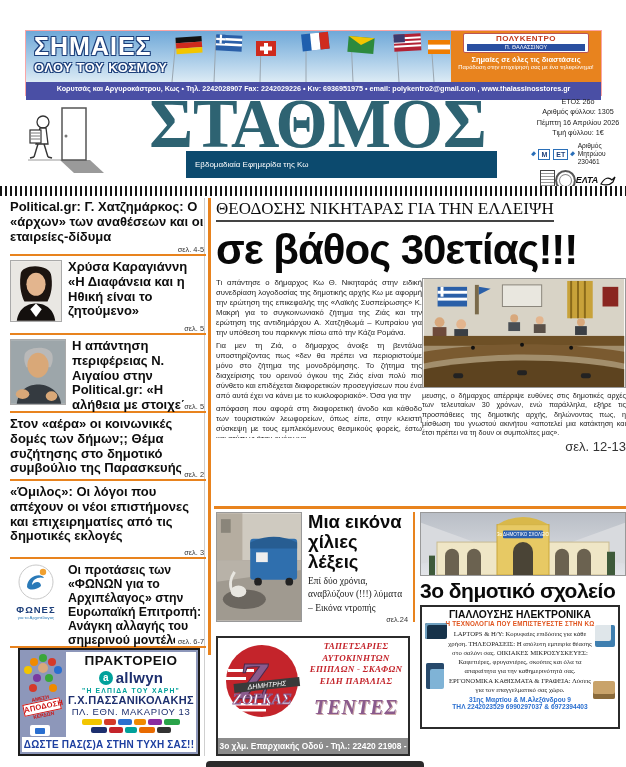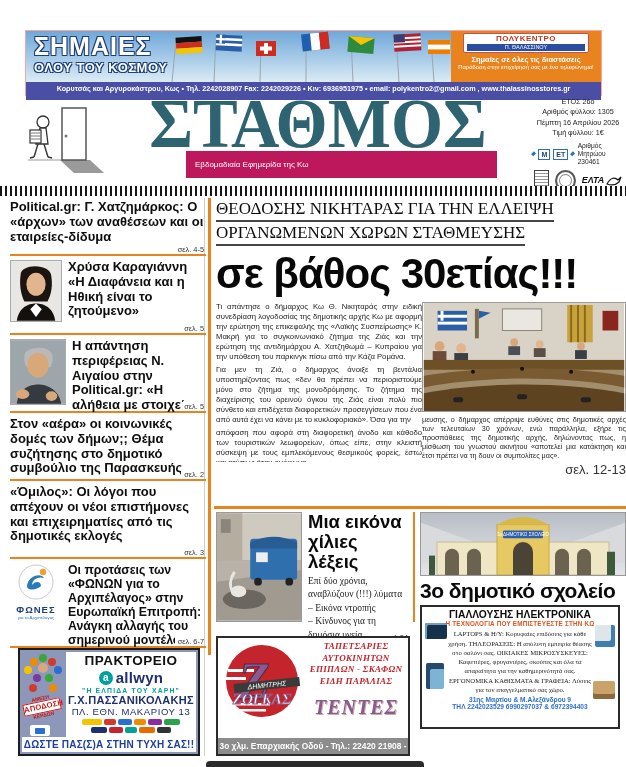--- a/index.html
+++ b/index.html
@@ -21,30 +21,30 @@
   .store-l2{background:#2a4fa0;color:#fff;font-size:5.5px;line-height:1.3;margin:1px 3px 0;}
   .tag1{font-size:7.5px;font-weight:bold;margin-top:3px;line-height:1.1;}
   .tag2{font-size:5.8px;line-height:1.2;}
   .banner-bar{height:18px;background:#4a4fa5;color:#fff;font-size:7.2px;line-height:13px;text-align:center;white-space:nowrap;font-weight:bold;}
 
   
   .m-cartoon{position:absolute;left:26px;top:100px;}
   .m-title{position:absolute;left:104px;top:92px;width:428px;text-align:center;
       font-family:"Liberation Serif",serif;font-weight:bold;font-size:67px;line-height:62px;
       color:#2e6372;transform:scaleY(1.04);letter-spacing:0px;}
-  .m-bar{position:absolute;left:186px;top:151px;width:311px;height:27px;background:#be185d;color:#fff;
+  .m-bar{position:absolute;left:186px;top:151px;width:311px;height:27px;background:#0c4a6e;color:#fff;
       display:flex;align-items:center;justify-content:space-between;padding:0 9px;box-sizing:border-box;}
   .m-bar .sub{font-size:8px;}
   .m-bar .slog{font-size:19px;font-weight:bold;letter-spacing:.3px;}
   .m-info{position:absolute;left:532px;top:97px;width:92px;font-size:7.2px;line-height:1.45;text-align:center;color:#222;}
   .m-reg{display:flex;align-items:center;gap:3px;justify-content:center;margin-top:3px;}
   .bx{display:inline-block;border:1px solid #2a6fb8;color:#1d3f7a;font-weight:bold;font-size:7px;padding:1px 2px;line-height:1;background:#fff;}
   .diam{width:4px;height:4px;background:#2a6fb8;transform:rotate(45deg);display:inline-block;}
   .m-reg-txt{font-size:6.6px;text-align:left;line-height:1.25;}
-  .m-stamps{display:flex;align-items:center;gap:6px;justify-content:center;margin-top:4px;}
+  .m-stamps{display:flex;align-items:center;justify-content:center;margin-top:4px;}
   .stamp1{width:13px;height:19px;border:1px solid #444;background:repeating-linear-gradient(180deg,#fff 0 2px,#999 2px 3px);}
   .stamp2{width:17px;height:17px;border:2px solid #555;border-radius:50%;box-shadow:inset 0 0 0 2px #fff,inset 0 0 0 3px #888;}
   .elta-wrap{display:flex;align-items:center;gap:2px;}
   .elta{font-size:9px;font-weight:bold;font-style:italic;color:#111;}
 
   .bars{position:absolute;left:0;top:186px;width:626px;height:10px;
       background:repeating-linear-gradient(90deg,#161616 0 2px,#fff 2px 5px);}
 
   
   .vline-gray{position:absolute;left:204px;top:198px;width:1px;height:558px;background:#cfcfcf;}
@@ -374,21 +374,20 @@
           <span style="width:16px;background:#e86a00"></span>
           <span style="width:14px;background:#333"></span>
       </div>
     </div>
     <div class="opap-footer">ΔΩΣΤΕ ΠΑΣ(Σ)Α ΣΤΗΝ ΤΥΧΗ ΣΑΣ!!</div>
   </div>
 
   <div class="main">
     <div class="kick">
       <span>ΘΕΟΔΟΣΗΣ ΝΙΚΗΤΑΡΑΣ ΓΙΑ ΤΗΝ ΕΛΛΕΙΨΗ</span><br>
-      <span>ΟΡΓΑΝΩΜΕΝΩΝ ΧΩΡΩΝ ΣΤΑΘΜΕΥΣΗΣ</span>
     </div>
     <div class="headline">
       <div>σε βάθος 30ετίας!!!</div>
     </div>
     <div class="story">
       <div class="story-text">
         <p>Τι απάντησε ο δήμαρχος Κω Θ. Νικηταράς στην ειδική συνεδρίαση λογοδοσίας της δημοτικής αρχής Κω με αφορμή την ερώτηση της επικεφαλής της «Λαϊκής Συσπείρωσης» Κ. Μακρή για το συγκοινωνιακό ζήτημα της Ζιάς και την ερώτηση της αντιδημάρχου Α. Χατζηθωμά – Κυπραίου για την υπόθεση του παρκινγκ πίσω από την Κάζα Ρομάνα.</p>
         <p>Για μεν τη Ζιά, ο δήμαρχος άνοιξε τη βεντάλια υποστηρίζοντας πως «δεν θα πρέπει να περιοριστούμε μόνο στο ζήτημα της μονοδρόμησης. Το ζήτημα της διαχείρισης του ορεινού όγκου της Ζιάς είναι πολύ πιο σύνθετο και επιδέχεται διαφορετικών προσεγγίσεων που ένα από αυτά έχει να κάνει με το κυκλοφοριακό». Όσα για την</p>
         <p>απόφαση που αφορά στη διαφορετική άνοδο και κάθοδο των τουριστικών λεωφορείων, όπως είπε, στην κλειστή σύσκεψη με τους εμπλεκόμενους θεσμικούς φορείς, έστω και ατύπως ήταν ομόφωνη.</p>
 
@@ -453,21 +452,20 @@
         <path d="M18,60 C14,66 12,74 16,80" stroke="#e8e6e0" stroke-width="3" fill="none"></path>
       </svg>
       <div class="mid-left-c">
         <div class="mid-h">
           <div>Μια εικόνα</div>
           <div>χίλιες λέξεις</div>
         </div>
         <div class="mid-lines">
           <div>Επί δύο χρόνια, αναβλύζουν (!!!) λύματα</div>
           <div>– Εικόνα ντροπής</div>
-          <div>– Κίνδυνος για τη δημόσια υγεία</div>
         </div>
         <div class="mid-page">σελ.24</div>
       </div>
     </div>
     <div class="mid-right">
       <svg class="school-img" viewBox="0 0 204 64" preserveAspectRatio="none">
         <defs>
           <linearGradient id="sky" x1="0" y1="0" x2="0" y2="1">
               <stop offset="0" stop-color="#b9bec6"></stop>
               <stop offset="1" stop-color="#e3e5e9"></stop>

